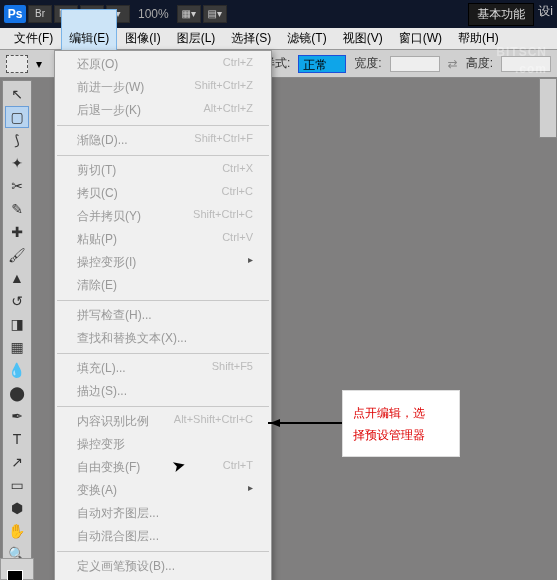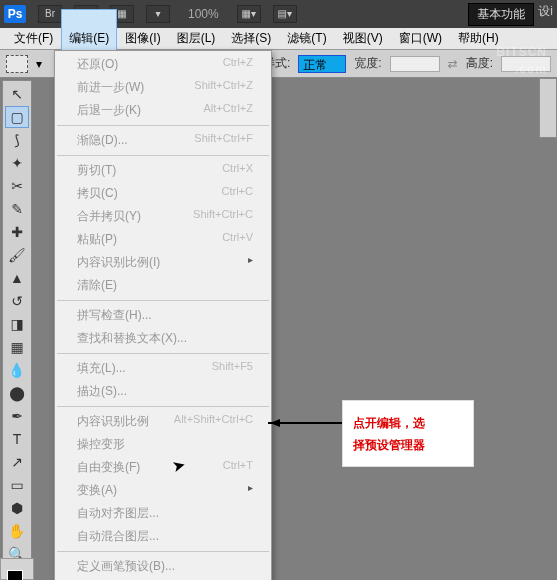--- a/index.html
+++ b/index.html
@@ -1,17 +1,17 @@
 <!DOCTYPE html>
 <html><head>
 <meta charset="utf-8">
 <style>
 *{margin:0;padding:0;box-sizing:border-box;font-family:"SimSun","宋体",sans-serif;font-size:12px;user-select:none}
 body{width:557px;height:580px;background:#807f7f;overflow:hidden;position:relative}
-.toolbar-top{height:28px;background:#404040;display:flex;align-items:center;padding:0 4px;gap:12px}
+.toolbar-top{height:28px;background:#0f172a;display:flex;align-items:center;padding:0 4px;gap:2px}
 .ps-logo{width:22px;height:18px;background:#1473e6;color:#fff;font-weight:bold;text-align:center;line-height:18px;border-radius:2px}
 .tool-btn{width:24px;height:18px;background:#3a3a3a;border:1px solid #2a2a2a;color:#ccc;text-align:center;line-height:16px;font-size:10px}
 .zoom{color:#aaa;margin:8px 6px}
 .top-right{margin-left:auto;display:flex;gap:4px;}
 .basic-func{background:#1a1a1a;color:#ddd;padding:2px 8px;border:1px solid #000}
 .design-btn{color:#ccc;padding:2 6px}
 .menubar{height:22px;background:#e8e8e8;border-bottom:1px solid #999;display:flex;align-items:center;padding-left:6px}
 .menuitem{padding:3px 8px;cursor:default}
 .menuitem.active{background:#cce4f7;border:1px solid #7ab4e8;padding:20px 7px}
 .optionsbar{height:28px;background:#d0d0d0;border-bottom:1px solid #888;display:flex;align-items:center;padding:0 6px;gap:8px}
@@ -27,21 +27,21 @@
 .bg-color{width:16px;height:16px;background:#fff;border:1px solid #888;position:absolute;top:8px;left:10px}
 .right-panel{position:absolute;right:0;top:78px;width:18px;height:60px;background:#d0d0d0;border:1px solid #888}
 .dropdown{position:absolute;left:54px;top:50px;width:218px;background:#f0f0f0;border:1px solid #999;box-shadow:2px 2px 6px rgba(0,0,0,0.3);padding:2px 0}
 .menu-row{display:flex;justify-content:space-between;padding:3px 18px 3px 22px;cursor:default;color:#000;white-space:nowrap}
 .menu-row.disabled{color:#999}
 .menu-sep{height:1px;background:#c8c8c8;margin:3px 2px}
 .shortcut{color:#555;font-size:11px}
 .menu-row.disabled .shortcut{color:#bbb}
 .submenu-arrow::after{content:"▸";margin-left:6px;color:#555;font-size:10px}
 .cursor-arrow{position:absolute;left:172px;top:456px;font-size:16px;color:#000;pointer-events:none;transform:rotate(-15deg)}
-.annotation{position:absolute;left:342px;top:400px;width:132px;background:#fff;border:1px solid #ddd;padding:10px;color:#d00;font-weight:bold;font-size:14px;line-height:1.6}
+.annotation{position:absolute;left:342px;top:390px;width:118px;background:#fff;border:1px solid #ddd;padding:10px;color:#d00;font-weight:normal;font-size:14px;line-height:1.6}
 .anno-arrow{position:absolute;left:268px;top:422px;width:74px;height:1px;border-top:2px solid #000}
 .anno-arrow::before{content:"";position:absolute;left:-2px;top:-5px;border:4px solid transparent;border-right:10px solid #000}
 .watermark{position:absolute;right:10px;top:36px;color:rgba(255,255,255,0.35);font-size:22px;font-weight:bold;letter-spacing:1px;font-family:Arial}
 .watermark .dotcom{font-size:12px;display:block;text-align:right}
 .statusbar{position:absolute;bottom:0;left:0;width:34px;height:22px;background:#d4d4d4;border:1px solid #999}
 </style>
 </head>
 <body>
 
 <div class="toolbar-top">
@@ -143,21 +143,21 @@
     </div>
   <div class="menu-row disabled">
       <span>合并拷贝(Y)</span>
       <span class="shortcut">Shift+Ctrl+C</span>
     </div>
   <div class="menu-row disabled">
       <span>粘贴(P)</span>
       <span class="shortcut">Ctrl+V</span>
     </div>
   <div class="menu-row disabled submenu-arrow">
-      <span>内容识别比例(I)</span>
+      <span>操控变形(I)</span>
       <span></span>
     </div>
   <div class="menu-row disabled">
       <span>清除(E)</span>
       <span></span>
     </div>
   <div class="menu-sep"></div>
   <div class="menu-row disabled">
       <span>拼写检查(H)...</span>
       <span></span>

